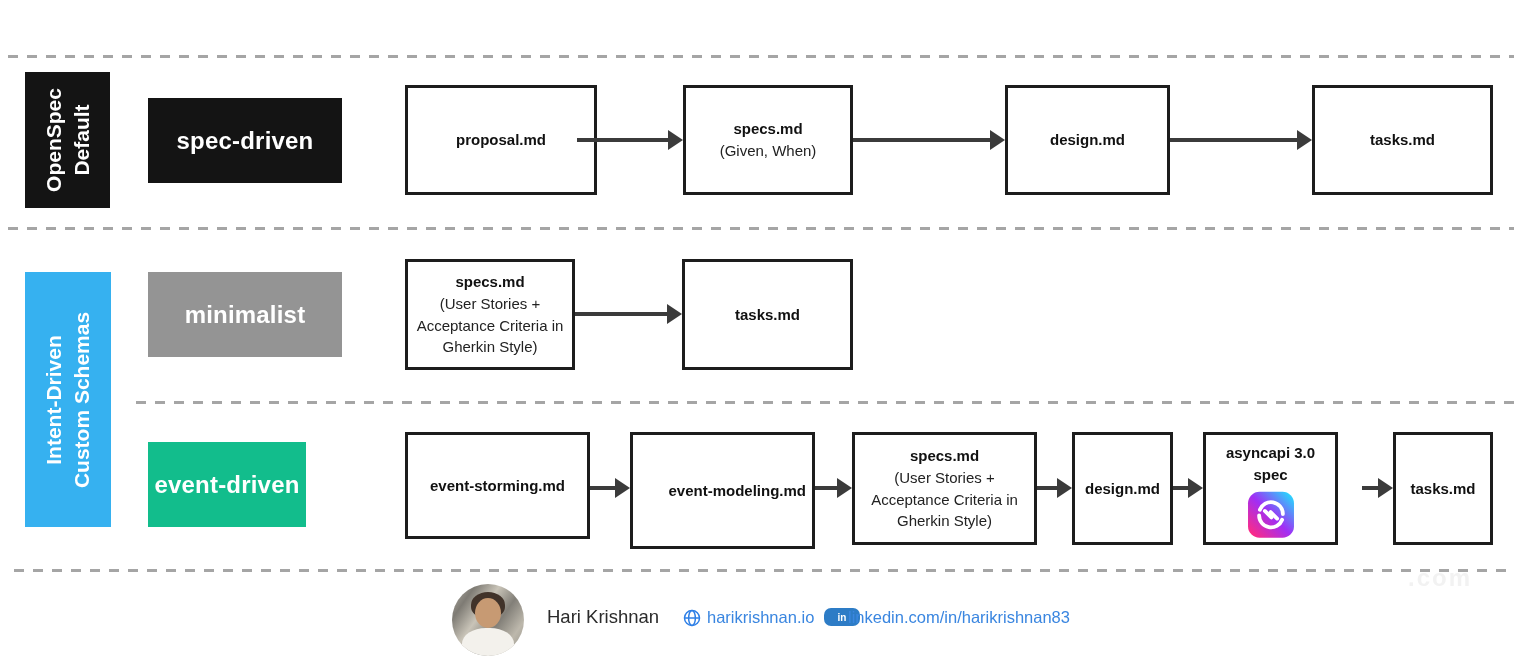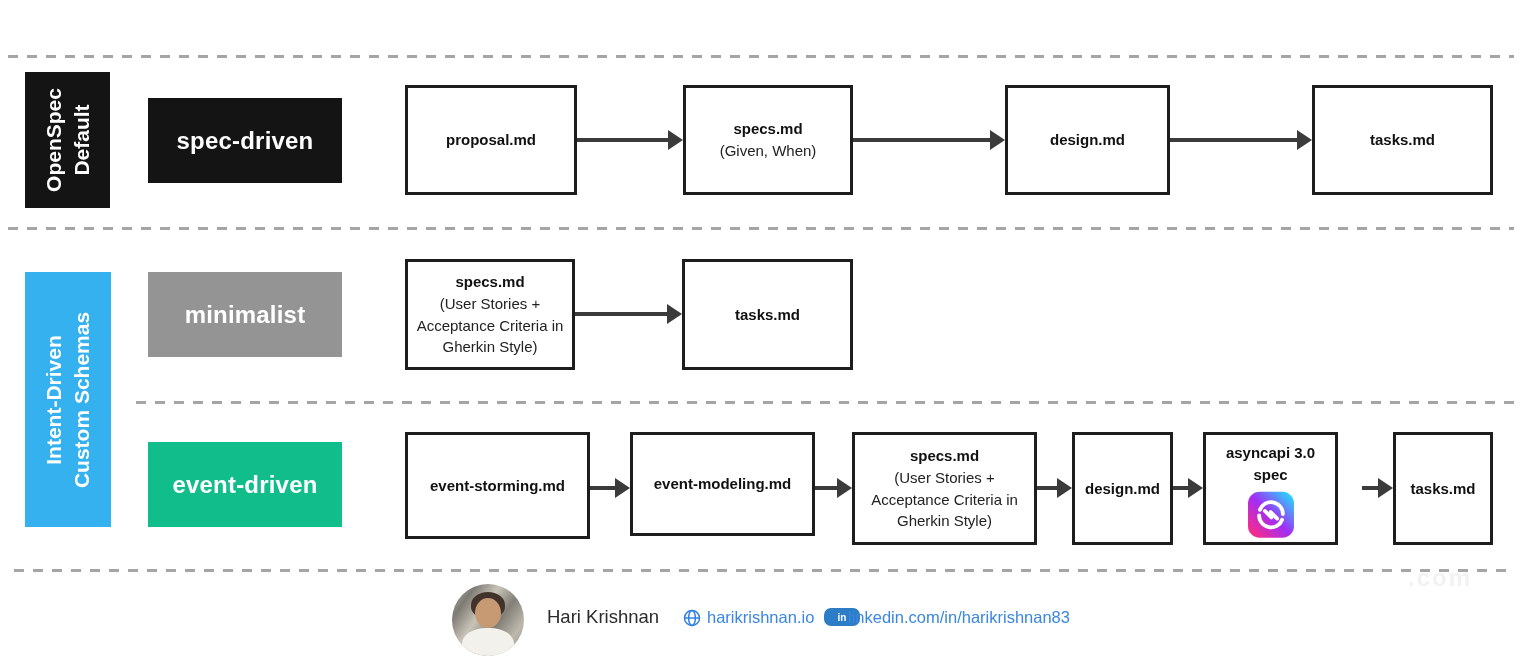--- a/index.html
+++ b/index.html
@@ -60,23 +60,23 @@
   </div>
   <div class="vlabel" style="left:25px;top:272px;width:86px;height:255px;background:#36b1f0;">
     <div class="vtext">
       <div>Intent-Driven</div>
       <div>Custom Schemas</div>
     </div>
   </div>
 
   <div class="badge" style="left:148px;top:272px;width:194px;height:85px;background:#949494;">minimalist</div>
   <div class="badge" style="left:148px;top:98px;width:194px;height:85px;background:#141414;">spec-driven</div>
-  <div class="badge" style="left:148px;top:442px;width:194px;height:85px;background:#12bd8c;text-align:center;">event-driven</div>
+  <div class="badge" style="left:148px;top:442px;width:158px;height:85px;background:#12bd8c;text-align:center;">event-driven</div>
 
-  <div class="node" style="left:405px;top:85px;width:172px;height:110px;">
+  <div class="node" style="left:405px;top:85px;width:192px;height:110px;">
     <div class="t">proposal.md</div>
   </div>
   <div class="arrow" style="left:577px;top:130px;width:106px;">
     <div class="line"></div>
       <div class="head"></div>
   </div>
   <div class="node" style="left:683px;top:85px;width:170px;height:110px;">
     <div class="t">specs.md</div>
     <div class="s">(Given, When)</div>
   </div>
@@ -107,21 +107,21 @@
     <div class="t">tasks.md</div>
   </div>
 
   <div class="node" style="left:405px;top:432px;width:185px;height:107px;">
     <div class="t">event-storming.md</div>
   </div>
   <div class="arrow" style="left:590px;top:478px;width:40px;">
     <div class="line"></div>
       <div class="head"></div>
   </div>
-  <div class="node" style="left:630px;top:432px;width:185px;height:104px;">
+  <div class="node" style="left:630px;top:432px;width:185px;height:117px;align-items:flex-end;">
     <div class="t">event-modeling.md</div>
   </div>
   <div class="arrow" style="left:815px;top:478px;width:37px;">
     <div class="line"></div>
       <div class="head"></div>
   </div>
   <div class="node" style="left:852px;top:432px;width:185px;height:113px;">
     <div class="t">specs.md</div>
     <div class="s">(User Stories + Acceptance Criteria in Gherkin Style)</div>
   </div>

